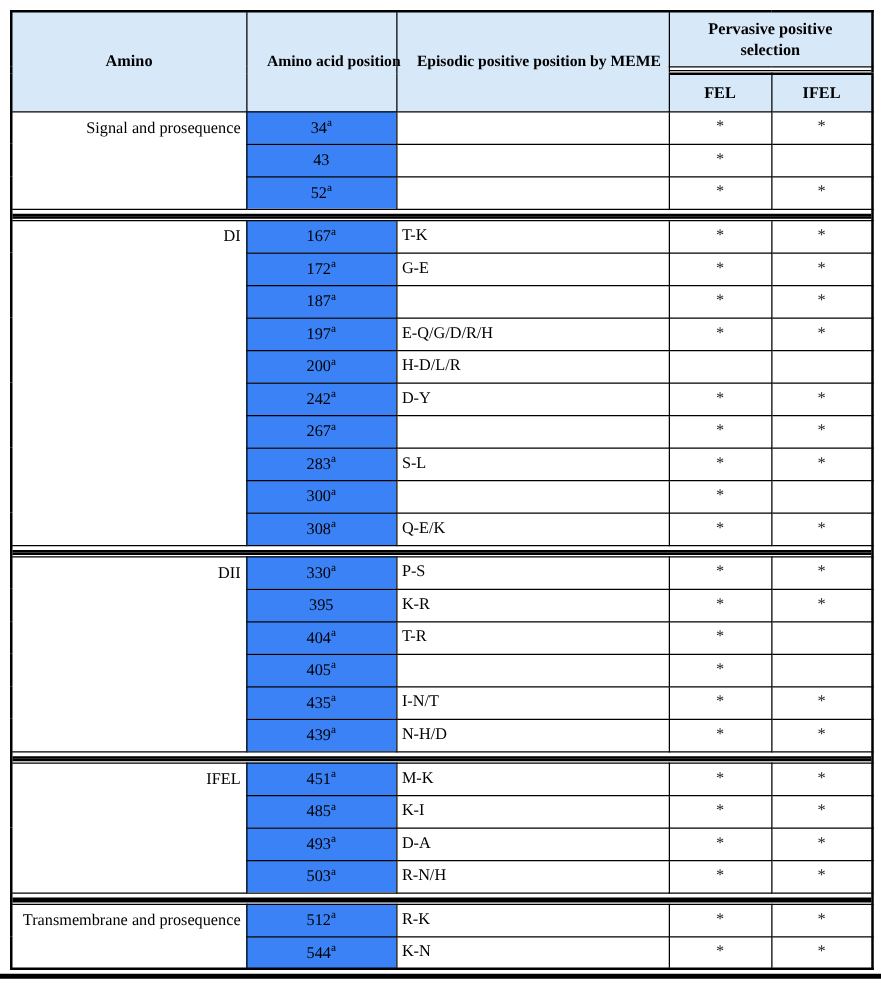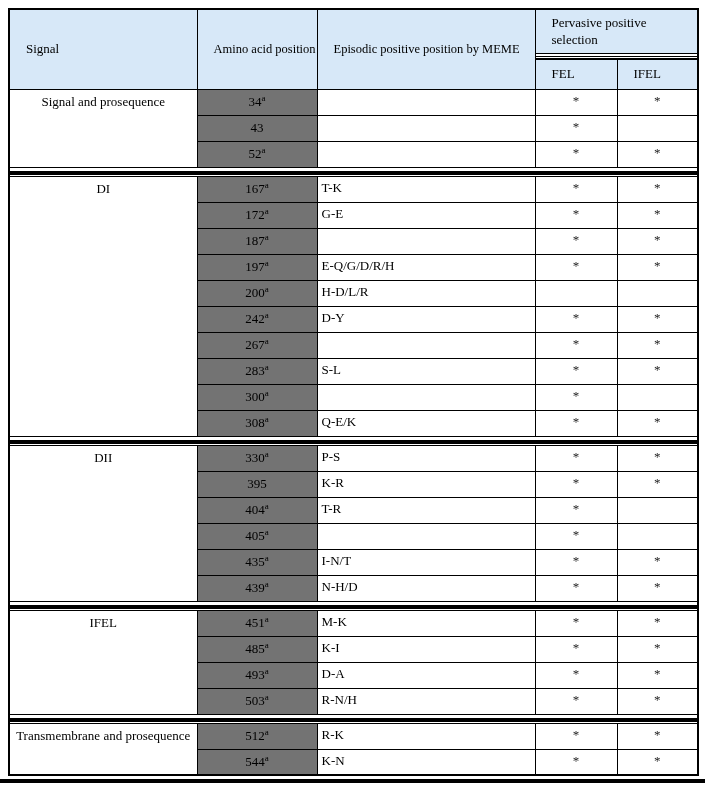--- a/index.html
+++ b/index.html
@@ -27,22 +27,22 @@
     table-layout:fixed;
     border:2px solid var(--border);
     font-size:13px;
   }
   .sel-table th,.sel-table td{
     border:1px solid var(--border);
   }
   
   .sel-table thead th{
     background:var(--header-bg);
-    font-weight:normal;
-    text-align:left;
+    font-weight:bold;
+    text-align:center;
     vertical-align:middle;
     padding:2px 16px;
   }
   tr.head-top{height:44px;}
   th.h-nowrap{white-space:nowrap;font-size:12.5px;margin-left:16px;}
   th.perv-h{
     text-align:center;
     line-height:1.35;
     font-size:13px;
   }
@@ -58,28 +58,28 @@
     background:var(--border);
   }
   tr.head-sub{height:30px;}
   th.sub-h{text-align:center;font-size:13px;}
   
   tr.data-row{height:26px;}
   td.domain-cell{
     vertical-align:top;
     padding:4px 4px 2px 4px;
     white-space:nowrap;
-    text-align:center;
+    text-align:right;
     background:#ffffff;
   }
   td.pos-cell{
     text-align:center;
     vertical-align:top;
     padding-top:4px;
-    background:#737373;
+    background:#3b82f6;
   }
   td.pos-cell sup{
     font-size:9px;
     vertical-align:super;
     line-height:0;
   }
   td.meme-cell{
     text-align:left;
     vertical-align:top;
     padding:3px 4px 2px 4px;
@@ -123,21 +123,21 @@
   <table class="sel-table">
     <colgroup>
       <col style="width:188px">
       <col style="width:120px">
       <col style="width:218px">
       <col style="width:82px">
       <col style="width:81px">
     </colgroup>
     <thead>
       <tr class="head-top">
-        <th rowspan="3">Signal</th>
+        <th rowspan="3">Amino</th>
         <th rowspan="3" class="h-nowrap">Amino acid position</th>
         <th rowspan="3" class="h-nowrap">Episodic positive position by MEME</th>
         <th colspan="2" class="perv-h">Pervasive positive selection</th>
       </tr>
       <tr class="band-row">
         <td colspan="2" class="band-cell">
           <div class="thin-rule"></div>
         </td>
       </tr>
       <tr class="head-sub">

